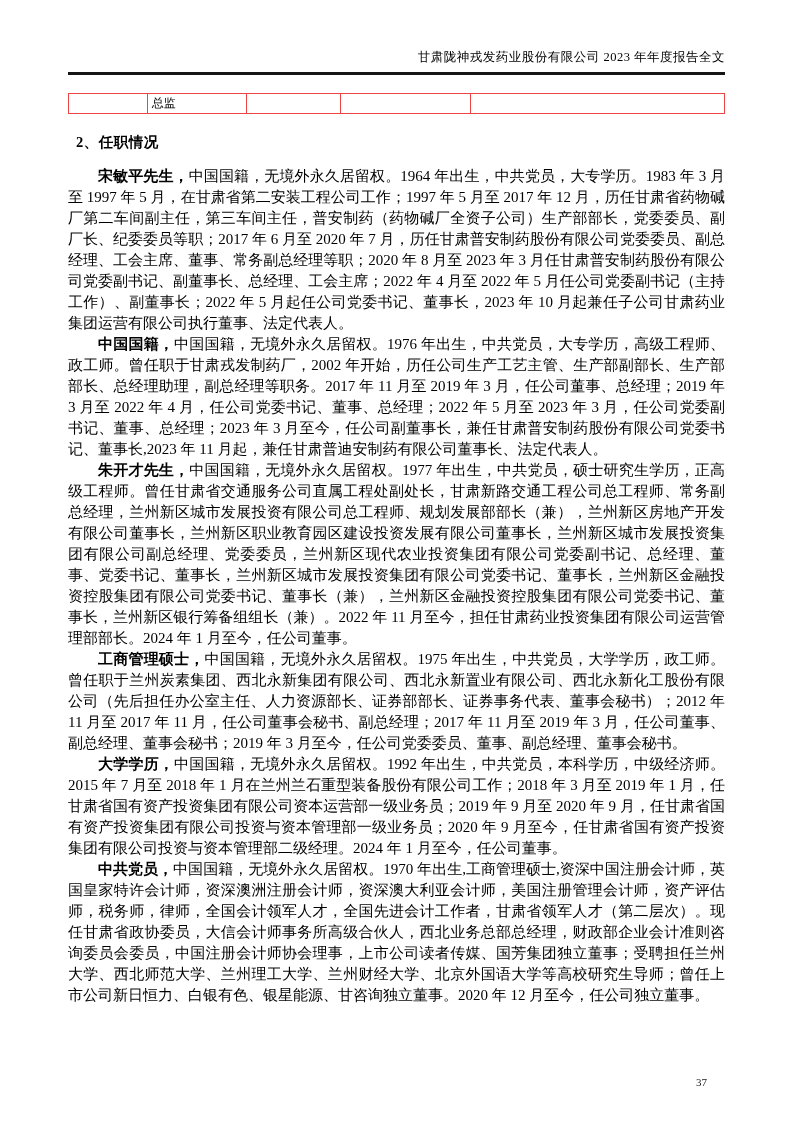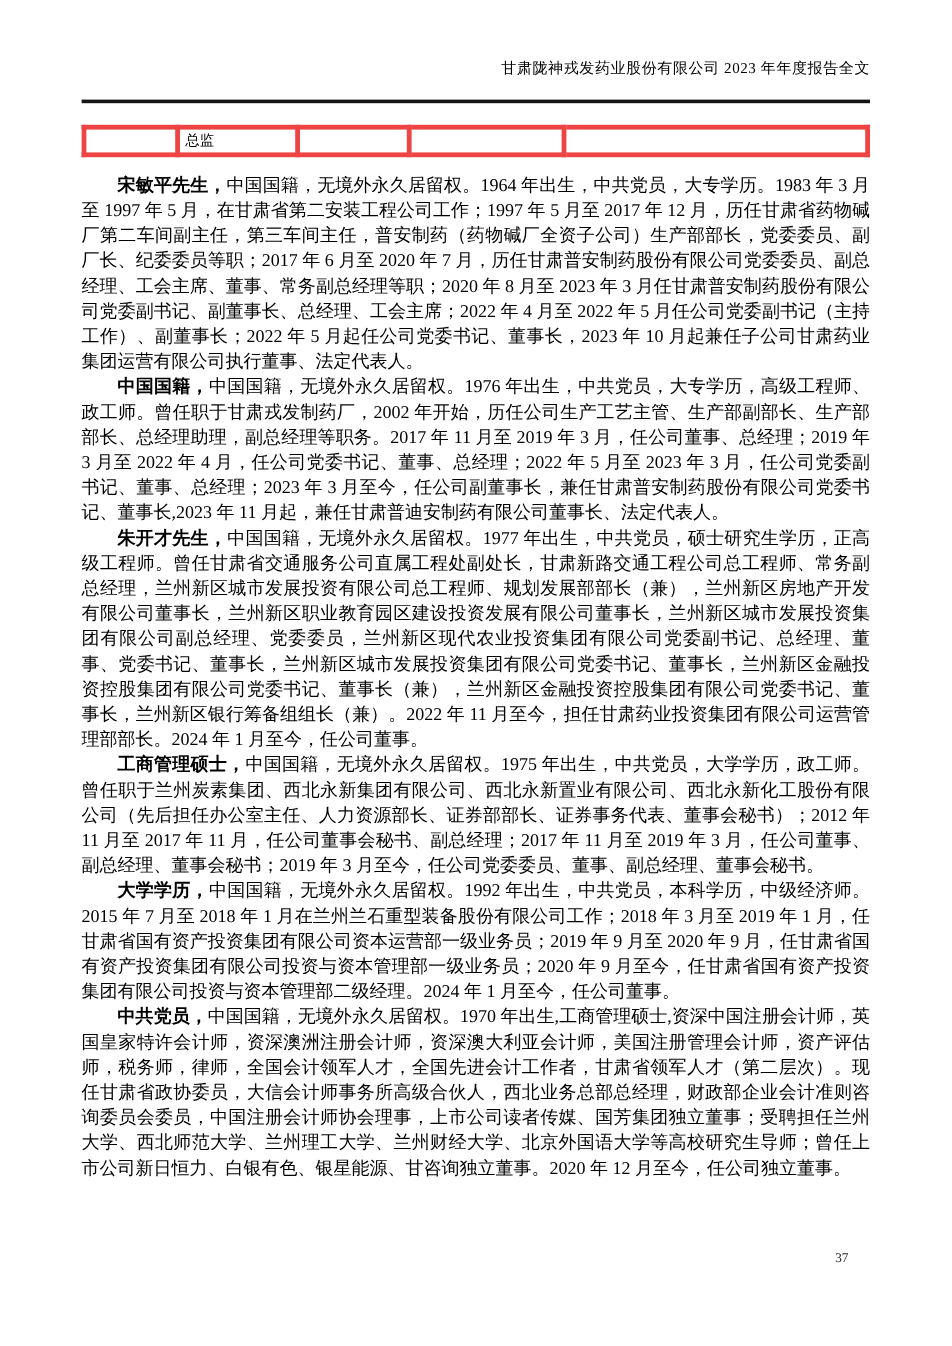--- a/index.html
+++ b/index.html
@@ -16,31 +16,31 @@
     padding: 50px 68px 0 68px;
     font-family: "Liberation Serif", "DejaVu Serif", serif;
     color: #000000;
     overflow: hidden;
   }
   .report-header {
     text-align: right;
     font-size: 12.5px;
     line-height: 15px;
     letter-spacing: 0.5px;
-    padding-bottom: 18px;
+    padding-bottom: 7px;
     border-bottom: 3px solid #151515;
   }
   .frag-table {
     width: 100%;
     border-collapse: collapse;
     table-layout: fixed;
     margin-top: 18px;
   }
   .frag-table td {
-    border: 4px solid #ef4444;
+    border: 1px solid #ef4444;
     height: 19px;
     font-size: 12px;
     line-height: 19px;
     padding: 0 4px;
     vertical-align: middle;
     overflow: hidden;
     white-space: nowrap;
   }
   .section-heading {
     font-size: 14.5px;
@@ -61,21 +61,21 @@
   }
   .bio {
     margin: 0;
     text-indent: 2em;
   }
   .bio b {
     font-weight: bold;
   }
   .page-number {
     position: absolute;
-    top: 1043px;
+    top: 1076px;
     right: 86px;
     font-size: 11px;
     color: #222222;
   }
 </style>
 </head>
 <body>
 
 <div class="page">
 
@@ -95,20 +95,21 @@
       <tr>
         <td></td>
         <td>总监</td>
         <td></td>
         <td></td>
         <td></td>
       </tr>
     </tbody>
   </table>
 
+  <div class="section-heading">2、任职情况</div>
 
 
   <div class="bios">
     <p class="bio"><b>宋敏平先生，</b><span>中国国籍，无境外永久居留权。1964 年出生，中共党员，大专学历。1983 年 3 月至 1997 年 5 月，在甘肃省第二安装工程公司工作；1997 年 5 月至 2017 年 12 月，历任甘肃省药物碱厂第二车间副主任，第三车间主任，普安制药（药物碱厂全资子公司）生产部部长，党委委员、副厂长、纪委委员等职；2017 年 6 月至 2020 年 7 月，历任甘肃普安制药股份有限公司党委委员、副总经理、工会主席、董事、常务副总经理等职；2020 年 8 月至 2023 年 3 月任甘肃普安制药股份有限公司党委副书记、副董事长、总经理、工会主席；2022 年 4 月至 2022 年 5 月任公司党委副书记（主持工作）、副董事长；2022 年 5 月起任公司党委书记、董事长，2023 年 10 月起兼任子公司甘肃药业集团运营有限公司执行董事、法定代表人。</span></p>
     <p class="bio"><b>中国国籍，</b><span>中国国籍，无境外永久居留权。1976 年出生，中共党员，大专学历，高级工程师、政工师。曾任职于甘肃戎发制药厂，2002 年开始，历任公司生产工艺主管、生产部副部长、生产部部长、总经理助理，副总经理等职务。2017 年 11 月至 2019 年 3 月，任公司董事、总经理；2019 年 3 月至 2022 年 4 月，任公司党委书记、董事、总经理；2022 年 5 月至 2023 年 3 月，任公司党委副书记、董事、总经理；2023 年 3 月至今，任公司副董事长，兼任甘肃普安制药股份有限公司党委书记、董事长,2023 年 11 月起，兼任甘肃普迪安制药有限公司董事长、法定代表人。</span></p>
     <p class="bio"><b>朱开才先生，</b><span>中国国籍，无境外永久居留权。1977 年出生，中共党员，硕士研究生学历，正高级工程师。曾任甘肃省交通服务公司直属工程处副处长，甘肃新路交通工程公司总工程师、常务副总经理，兰州新区城市发展投资有限公司总工程师、规划发展部部长（兼），兰州新区房地产开发有限公司董事长，兰州新区职业教育园区建设投资发展有限公司董事长，兰州新区城市发展投资集团有限公司副总经理、党委委员，兰州新区现代农业投资集团有限公司党委副书记、总经理、董事、党委书记、董事长，兰州新区城市发展投资集团有限公司党委书记、董事长，兰州新区金融投资控股集团有限公司党委书记、董事长（兼），兰州新区金融投资控股集团有限公司党委书记、董事长，兰州新区银行筹备组组长（兼）。2022 年 11 月至今，担任甘肃药业投资集团有限公司运营管理部部长。2024 年 1 月至今，任公司董事。</span></p>
     <p class="bio"><b>工商管理硕士，</b><span>中国国籍，无境外永久居留权。1975 年出生，中共党员，大学学历，政工师。曾任职于兰州炭素集团、西北永新集团有限公司、西北永新置业有限公司、西北永新化工股份有限公司（先后担任办公室主任、人力资源部长、证券部部长、证券事务代表、董事会秘书）；2012 年 11 月至 2017 年 11 月，任公司董事会秘书、副总经理；2017 年 11 月至 2019 年 3 月，任公司董事、副总经理、董事会秘书；2019 年 3 月至今，任公司党委委员、董事、副总经理、董事会秘书。</span></p>
     <p class="bio"><b>大学学历，</b><span>中国国籍，无境外永久居留权。1992 年出生，中共党员，本科学历，中级经济师。2015 年 7 月至 2018 年 1 月在兰州兰石重型装备股份有限公司工作；2018 年 3 月至 2019 年 1 月，任甘肃省国有资产投资集团有限公司资本运营部一级业务员；2019 年 9 月至 2020 年 9 月，任甘肃省国有资产投资集团有限公司投资与资本管理部一级业务员；2020 年 9 月至今，任甘肃省国有资产投资集团有限公司投资与资本管理部二级经理。2024 年 1 月至今，任公司董事。</span></p>
     <p class="bio"><b>中共党员，</b><span>中国国籍，无境外永久居留权。1970 年出生,工商管理硕士,资深中国注册会计师，英国皇家特许会计师，资深澳洲注册会计师，资深澳大利亚会计师，美国注册管理会计师，资产评估师，税务师，律师，全国会计领军人才，全国先进会计工作者，甘肃省领军人才（第二层次）。现任甘肃省政协委员，大信会计师事务所高级合伙人，西北业务总部总经理，财政部企业会计准则咨询委员会委员，中国注册会计师协会理事，上市公司读者传媒、国芳集团独立董事；受聘担任兰州大学、西北师范大学、兰州理工大学、兰州财经大学、北京外国语大学等高校研究生导师；曾任上市公司新日恒力、白银有色、银星能源、甘咨询独立董事。2020 年 12 月至今，任公司独立董事。</span></p>
   </div>

